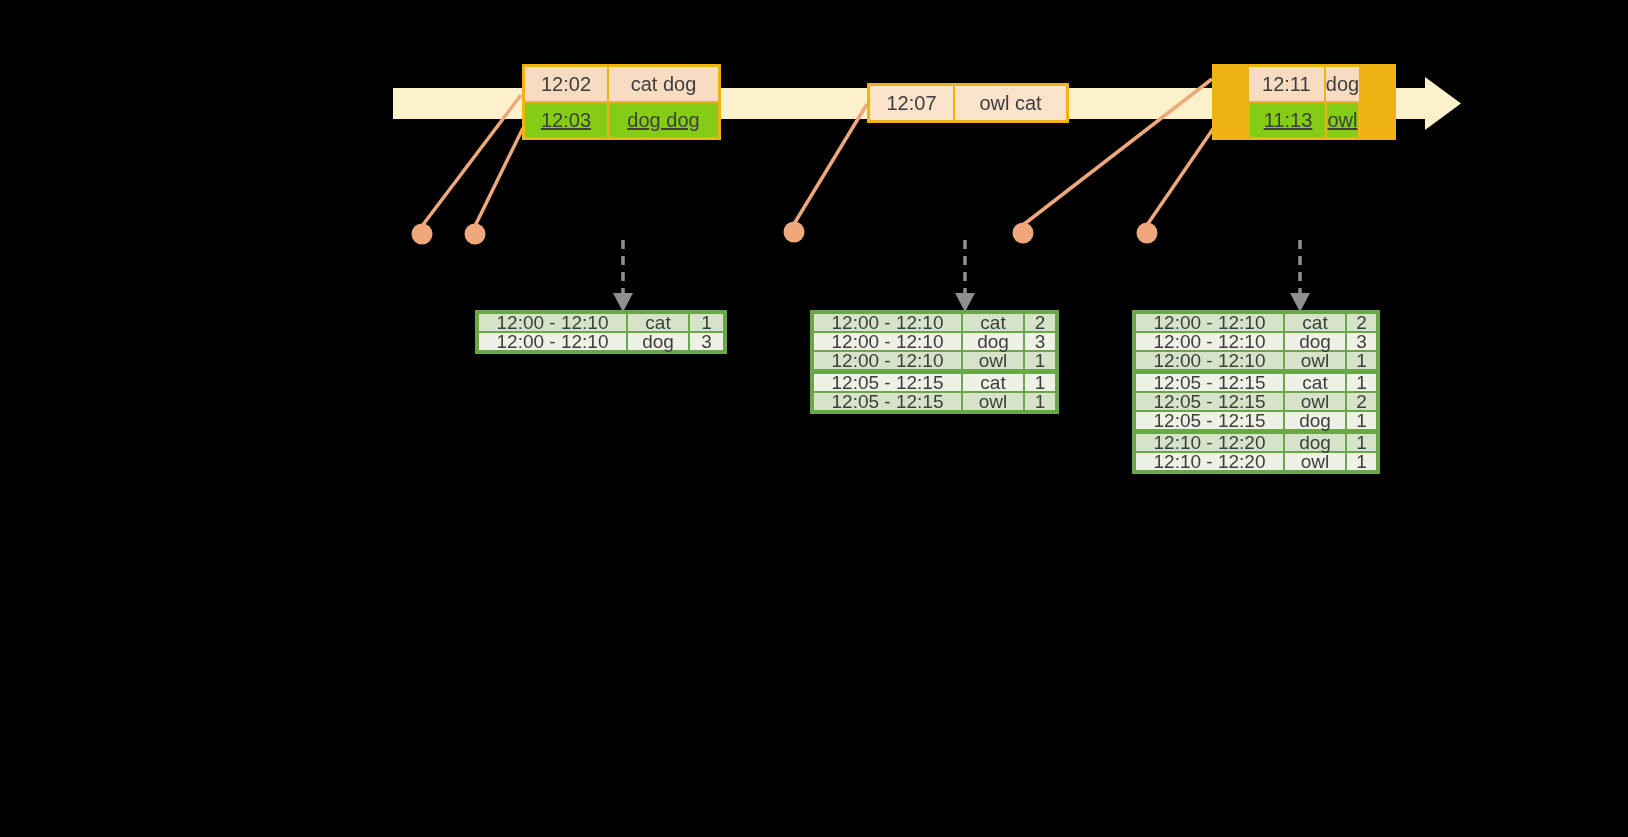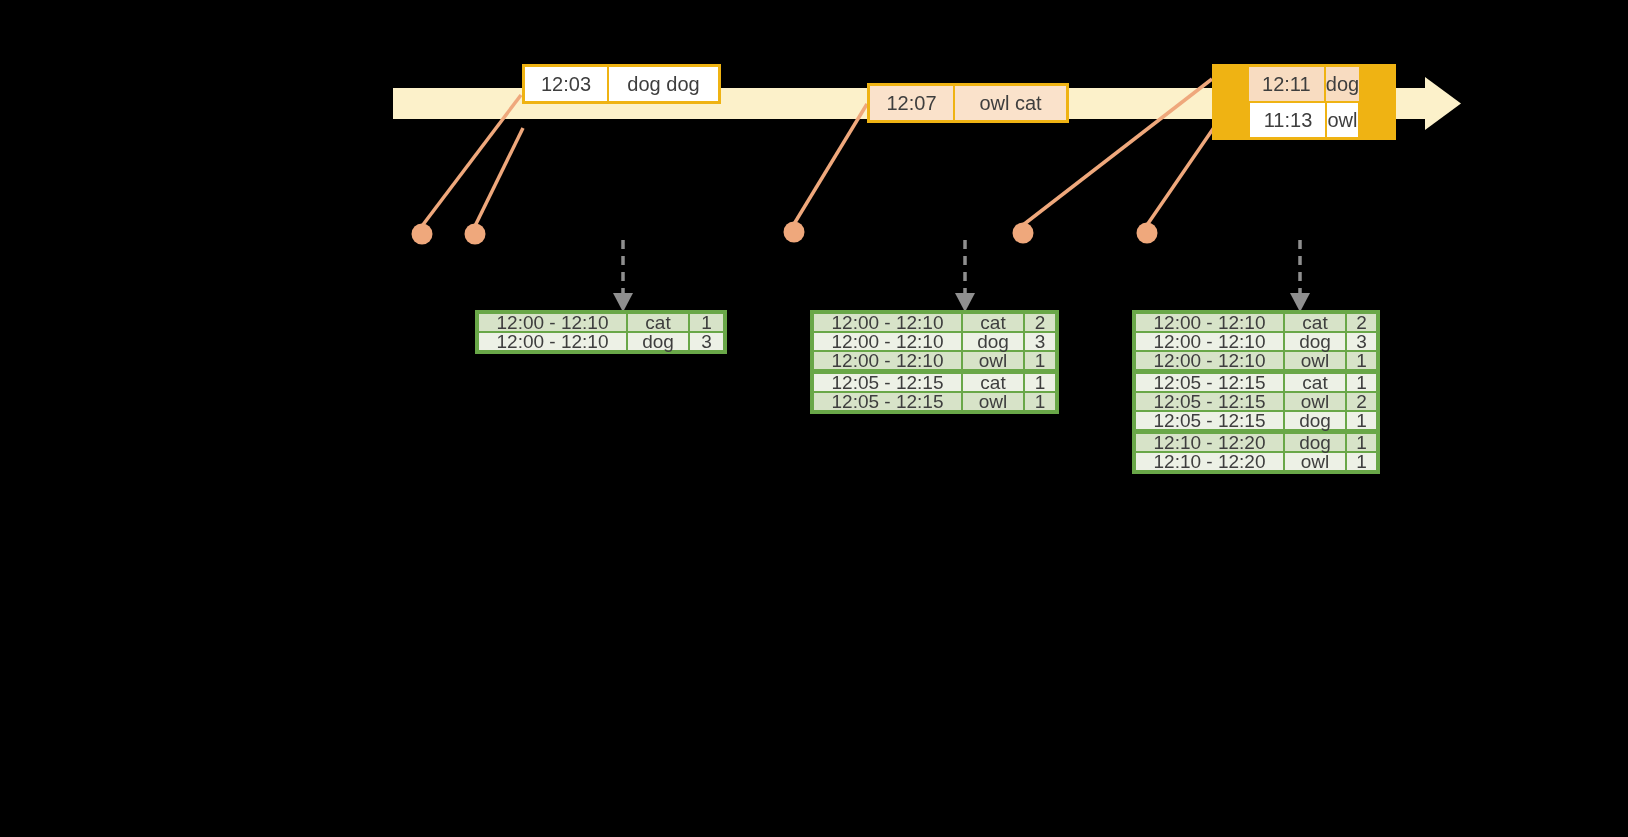--- a/index.html
+++ b/index.html
@@ -22,21 +22,21 @@
     display:flex;flex-direction:column;gap:2px;
   }
   .et-row{display:flex;height:34px;gap:2px;}
   .et-cell{
     display:flex;align-items:center;justify-content:center;
     font-size:20px;line-height:1;
   }
   .et-time{width:82px;flex:none;}
   .et-words{flex:1;}
   .fill-peach .et-cell{background:#f8dcc1;}
-  .fill-cream .et-cell{background:#ffffff;}
+  .fill-cream .et-cell{background:#84cc16;text-decoration:underline;}
   .fill-peachlight .et-cell{background:#fae2cb;}
 
   
   .result-table{
     position:absolute;
     border:4px solid #69a748;
     background:#69a748;
     box-sizing:border-box;
     display:flex;flex-direction:column;
   }
@@ -85,20 +85,24 @@
       <line x1="623" y1="240" x2="623" y2="294" stroke-dasharray="9 7"></line>
       <polygon points="613,293 633,293 623,312" stroke="none"></polygon>
       <line x1="965" y1="240" x2="965" y2="294" stroke-dasharray="9 7"></line>
       <polygon points="955,293 975,293 965,312" stroke="none"></polygon>
       <line x1="1300" y1="240" x2="1300" y2="294" stroke-dasharray="9 7"></line>
       <polygon points="1290,293 1310,293 1300,312" stroke="none"></polygon>
     </g>
   </svg>
 
   <div class="event-table" id="et0" style="left:522px;top:64px;width:199px;">
+      <div class="et-row fill-peach">
+        <div class="et-cell et-time" style="width: 82px;">12:02</div>
+        <div class="et-cell et-words">cat dog</div>
+      </div>
       <div class="et-row fill-cream">
         <div class="et-cell et-time" style="width: 82px;">12:03</div>
         <div class="et-cell et-words">dog dog</div>
       </div>
     </div>
   <div class="event-table" id="et1" style="left:867px;top:83px;width:202px;justify-content:center;">
       <div class="et-row fill-peachlight">
         <div class="et-cell et-time" style="width: 83px;">12:07</div>
         <div class="et-cell et-words">owl cat</div>
       </div>

